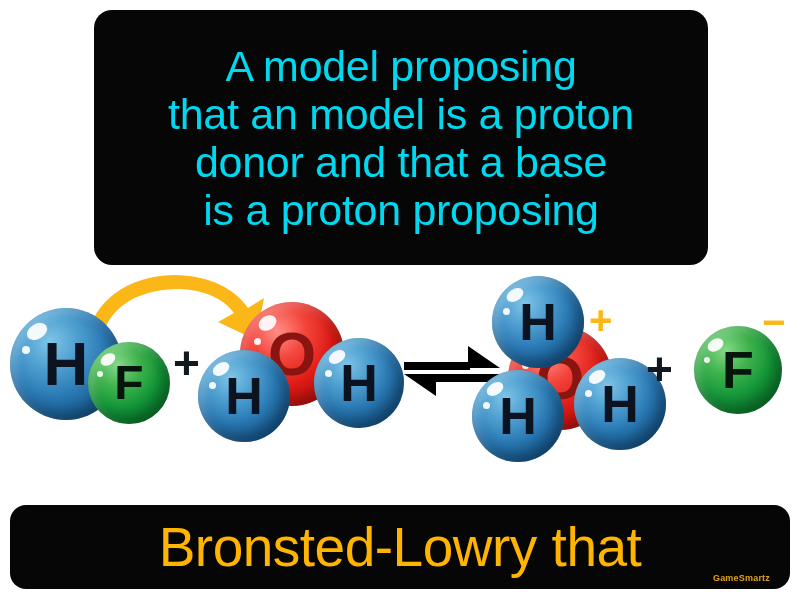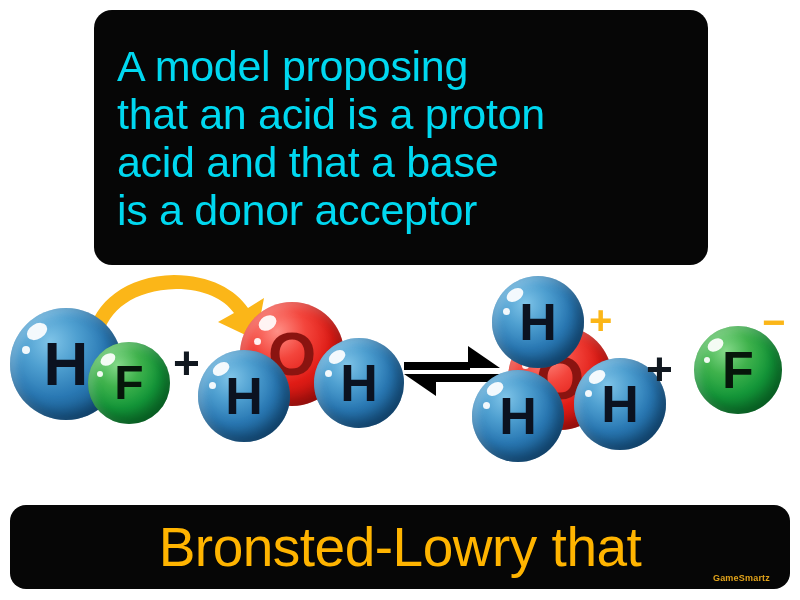--- a/index.html
+++ b/index.html
@@ -19,21 +19,21 @@
   #definition-panel {
     position: absolute;
     left: 94px;
     top: 10px;
     width: 614px;
     height: 255px;
     background: #060606;
     border-radius: 18px;
     display: flex;
     flex-direction: column;
-    align-items: flex-start;
+    align-items: center;
     justify-content: center;
     box-sizing: border-box;
     padding: 4px 23px;
   }
   .def-line {
     color: #00d8f0;
     font-family: "Liberation Sans", sans-serif;
     font-size: 43px;
     line-height: 48px;
     font-weight: 400;
@@ -153,23 +153,23 @@
     line-height: 1;
   }
   #eq-arrow { position: absolute; }
   #transfer-arrow { position: absolute; }
 </style>
 </head>
 <body>
 
 <div id="definition-panel">
   <div class="def-line">A model proposing</div>
-  <div class="def-line">that an acid is a proton</div>
-  <div class="def-line">acid and that a base</div>
-  <div class="def-line">is a donor acceptor</div>
+  <div class="def-line">that an model is a proton</div>
+  <div class="def-line">donor and that a base</div>
+  <div class="def-line">is a proton proposing</div>
 </div>
 
 <div id="reaction-stage">
 
   <svg id="transfer-arrow" style="left:78px; top:8px;" width="200" height="80" viewBox="0 0 200 80">
     <path d="M10 70 C 16 36, 48 10, 96 9 C 132 9, 158 24, 170 42
              L 186 32 L 178 74 L 140 56 L 156 47
              C 146 33, 126 23, 98 23 C 56 24, 30 44, 24 72 Z" fill="#fbb618"></path>
   </svg>
 

